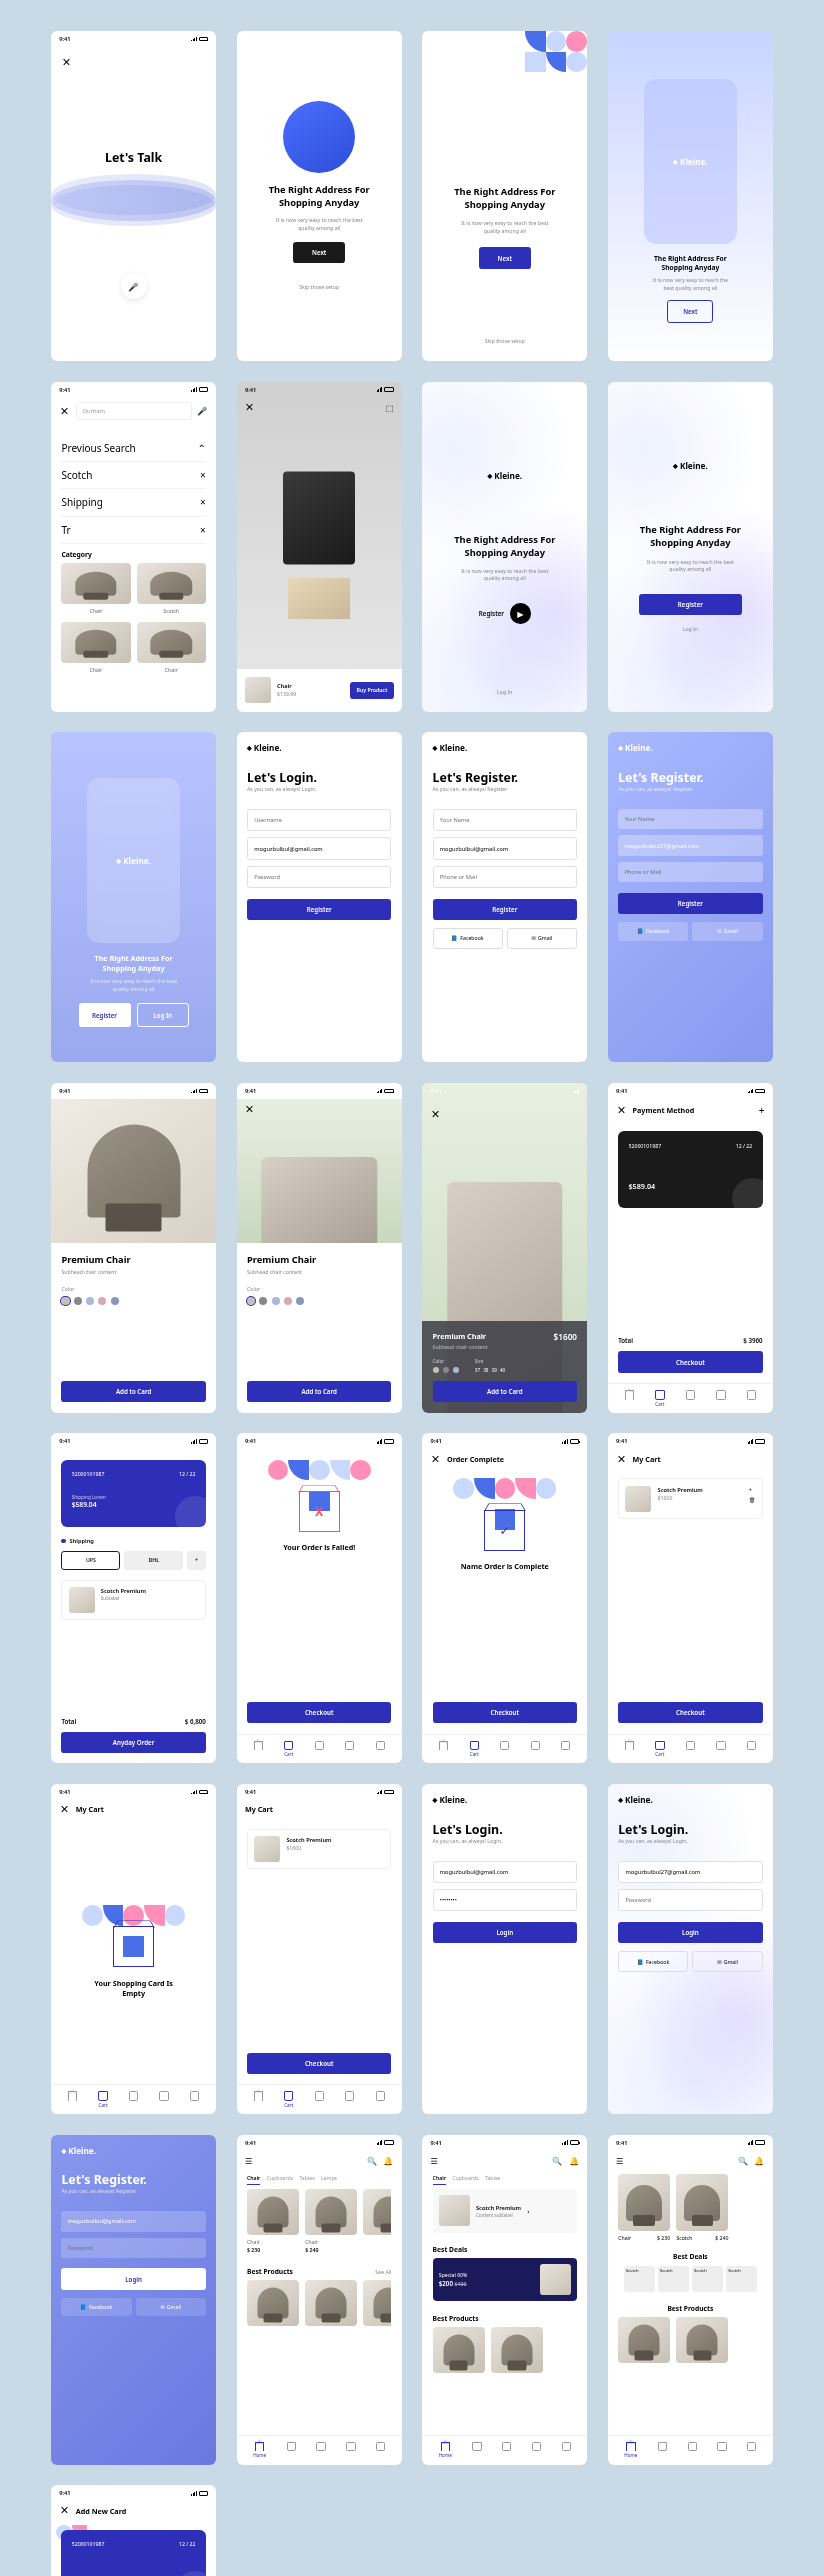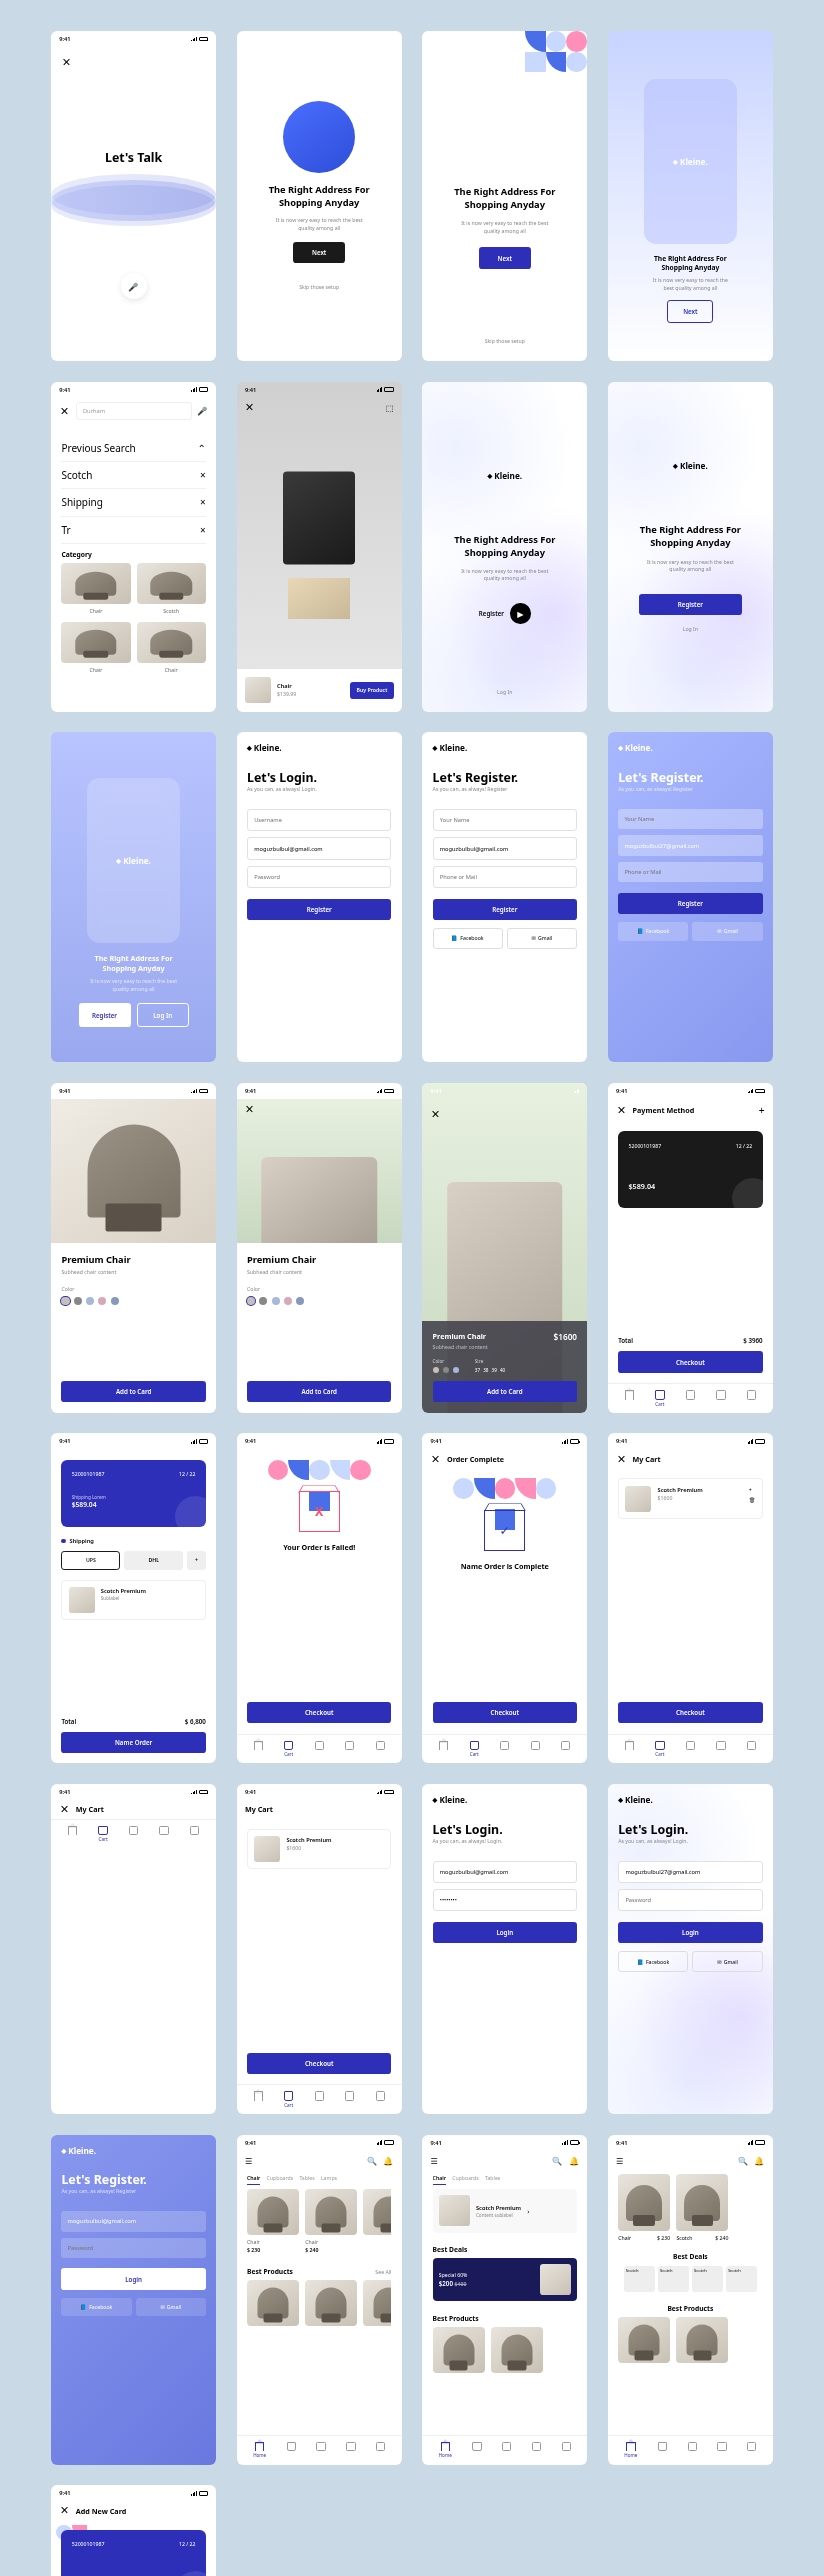--- a/index.html
+++ b/index.html
@@ -533,21 +533,21 @@
       <div class="cart-thumb"></div>
       <div>
             <div style="font-size:5.7px;font-weight:600">Scotch Premium</div>
             <div style="font-size:4.6px;color:#888">Sublabel</div>
           </div>
     </div>
     <div class="total-row" style="margin-top:auto">
       <span>Total</span>
       <span>$ 6,800</span>
     </div>
-    <button class="btn btn-primary">Name Order</button>
+    <button class="btn btn-primary">Anyday Order</button>
   </div>
 </div>
 
 <div class="screen">
   <div class="status-bar">
         <span>9:41</span>
         <span class="right">
           <span class="bars">
             <span></span>
             <span></span>
@@ -704,20 +704,32 @@
             <span></span>
             <span></span>
             <span></span>
           </span>
           <span class="battery"><span class="battery-fill"></span></span>
         </span>
       </div>
   <div class="header-row">
     <div class="close-icon"></div>
     <h3>My Cart</h3>
+  </div>
+  <div class="content center">
+    <div class="geo-bg" style="position:relative;width:103px;height:62px;justify-content:center">
+      <div class="geo-shape circle light"></div>
+          <div class="geo-shape quarter blue"></div>
+          <div class="geo-shape circle pink"></div>
+      <div class="geo-shape quarter pink"></div>
+          <div class="geo-shape circle light"></div>
+          <div class="geo-shape blue"></div>
+    </div>
+    <div class="box-icon" style="margin-top:-41px"></div>
+    <h3 style="padding:0 20.6px">Your Shopping Card Is Empty</h3>
   </div>
   <div class="nav-bar">
     <div class="nav-item">
           <div class="nav-icon home"></div>
         </div>
     <div class="nav-item active">
           <div class="nav-icon cart"></div>
           <span>Cart</span>
         </div>
     <div class="nav-item">

